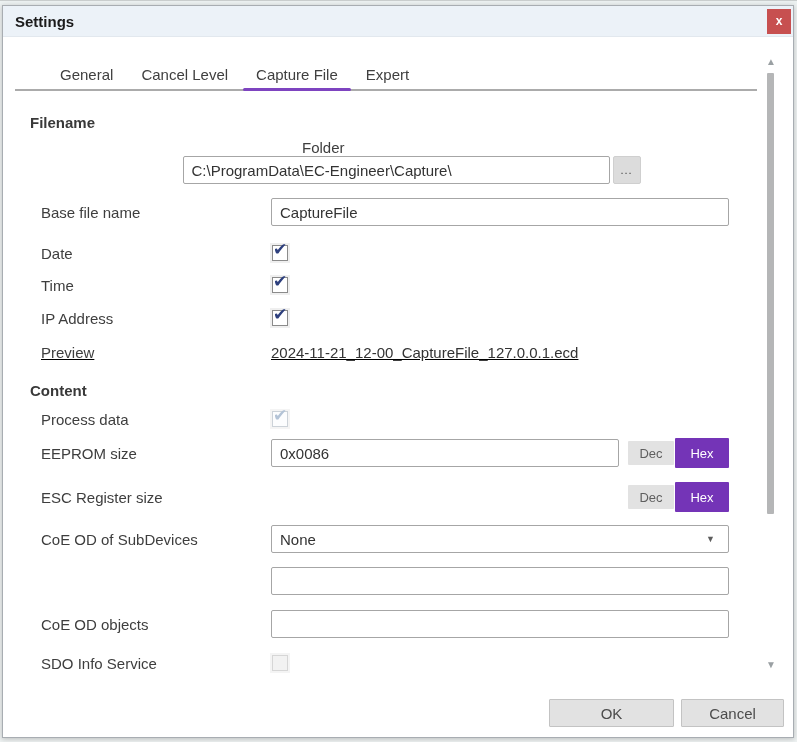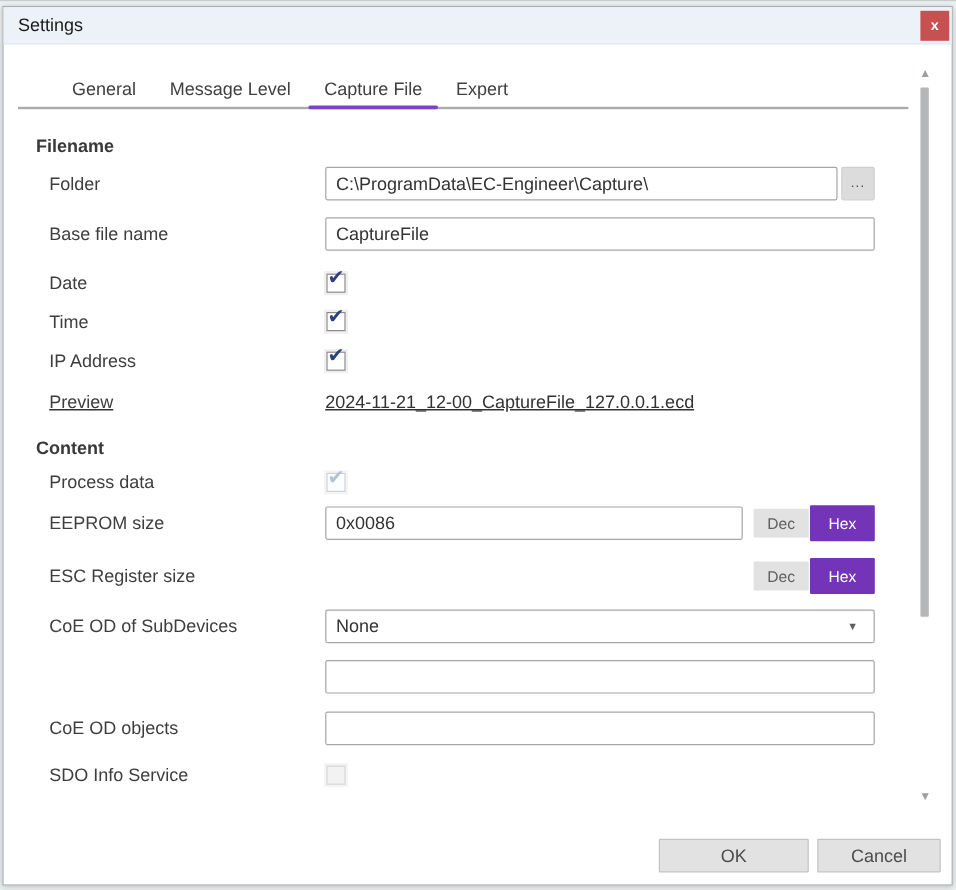--- a/index.html
+++ b/index.html
@@ -18,21 +18,21 @@
     position: absolute; left: 2px; top: 5px; width: 792px; height: 733px;
     background: #ffffff; border: 1px solid #a8adb2;
     box-shadow: 0 1px 5px rgba(0,0,0,.22);
   }
   
   .titlebar {
     position: relative; height: 31px; background: #ecf2f8;
     border-bottom: 1px solid #e2e8ee;
     display: flex; align-items: center;
   }
-  .titlebar .title { margin-left: 12px; font-size: 15px; color: #1b1b1b; }
+  .titlebar .title { margin-left: 12px; font-size: 15px; color: #1b1b1b; font-weight: bold; }
   .close-btn {
     position: absolute; right: 2px; top: 3px; width: 24px; height: 25px;
     background: #c75050; color: #ffffff; border: none;
     font-size: 12px; font-weight: bold; line-height: 25px; text-align: center;
     cursor: pointer; font-family: "Liberation Sans", sans-serif;
   }
   
   .tabbar {
     position: relative; margin-top: 22px; height: 30px;
     padding-left: 44px; display: flex; gap: 2px;
@@ -56,21 +56,21 @@
   .h-content  { margin-top: 21px; }
   .row { display: flex; align-items: center; }
   .row .lbl { width: 241px; padding-left: 11px; font-size: 15px; color: #3e3e3e; }
   .field-w { width: 458px; }
   .tb {
     height: 28px; border: 1px solid #a6a6a6; border-radius: 2px;
     font-size: 15px; color: #333; padding: 0 8px; background: #fff;
     font-family: "Liberation Sans", "DejaVu Sans", sans-serif;
     display: block; outline: none;
   }
-  .r-folder   { margin-top: 7px; }
+  .r-folder   { margin-top: 7px; flex-direction: column; }
   .r-base     { margin-top: 14px; }
   .r-date     { margin-top: 17px; height: 20px; }
   .r-time     { margin-top: 12px; height: 20px; }
   .r-ip       { margin-top: 13px; height: 20px; }
   .r-preview  { margin-top: 15px; height: 18px; text-decoration: underline; }
   .r-process  { margin-top: 9px; height: 20px; }
   .r-eeprom   { margin-top: 9px; }
   .r-esc      { margin-top: 14px; }
   .r-coedd    { margin-top: 13px; }
   .r-coeflt   { margin-top: 14px; }
@@ -153,21 +153,21 @@
 
 <div class="dialog">
 
   <div class="titlebar">
     <span class="title">Settings</span>
     <button class="close-btn">x</button>
   </div>
 
   <div class="tabbar">
     <div class="tab">General</div>
-    <div class="tab">Message Level</div>
+    <div class="tab">Cancel Level</div>
     <div class="tab active">Capture File</div>
     <div class="tab">Expert</div>
   </div>
   <div class="tab-divider"></div>
 
   <div class="form">
 
     <div class="sec-header h-filename">Filename</div>
 
     <div class="row r-folder">

